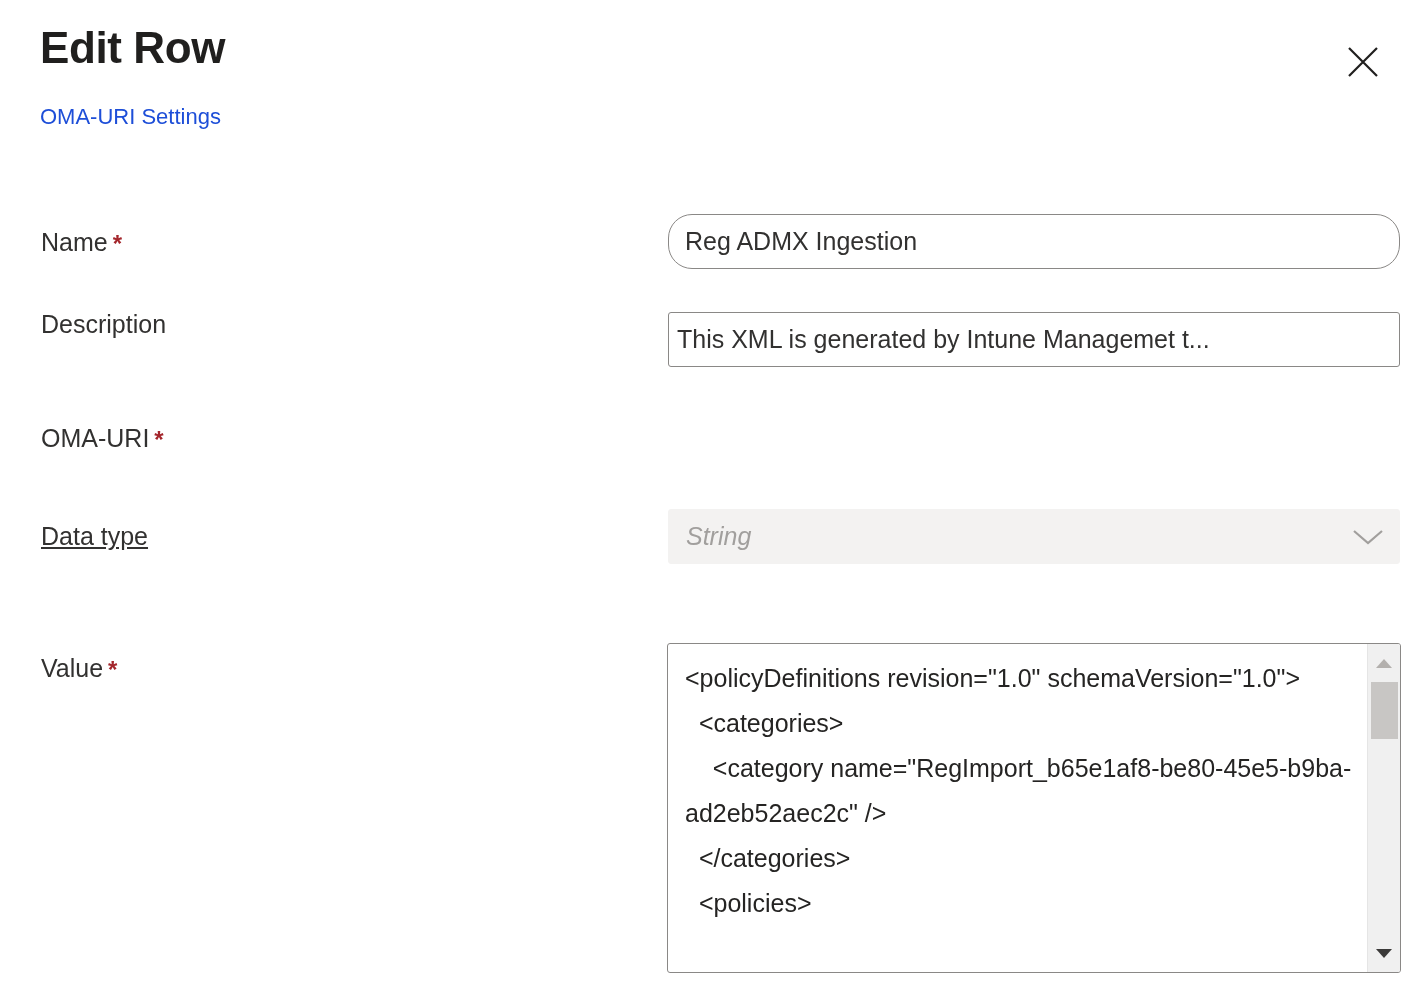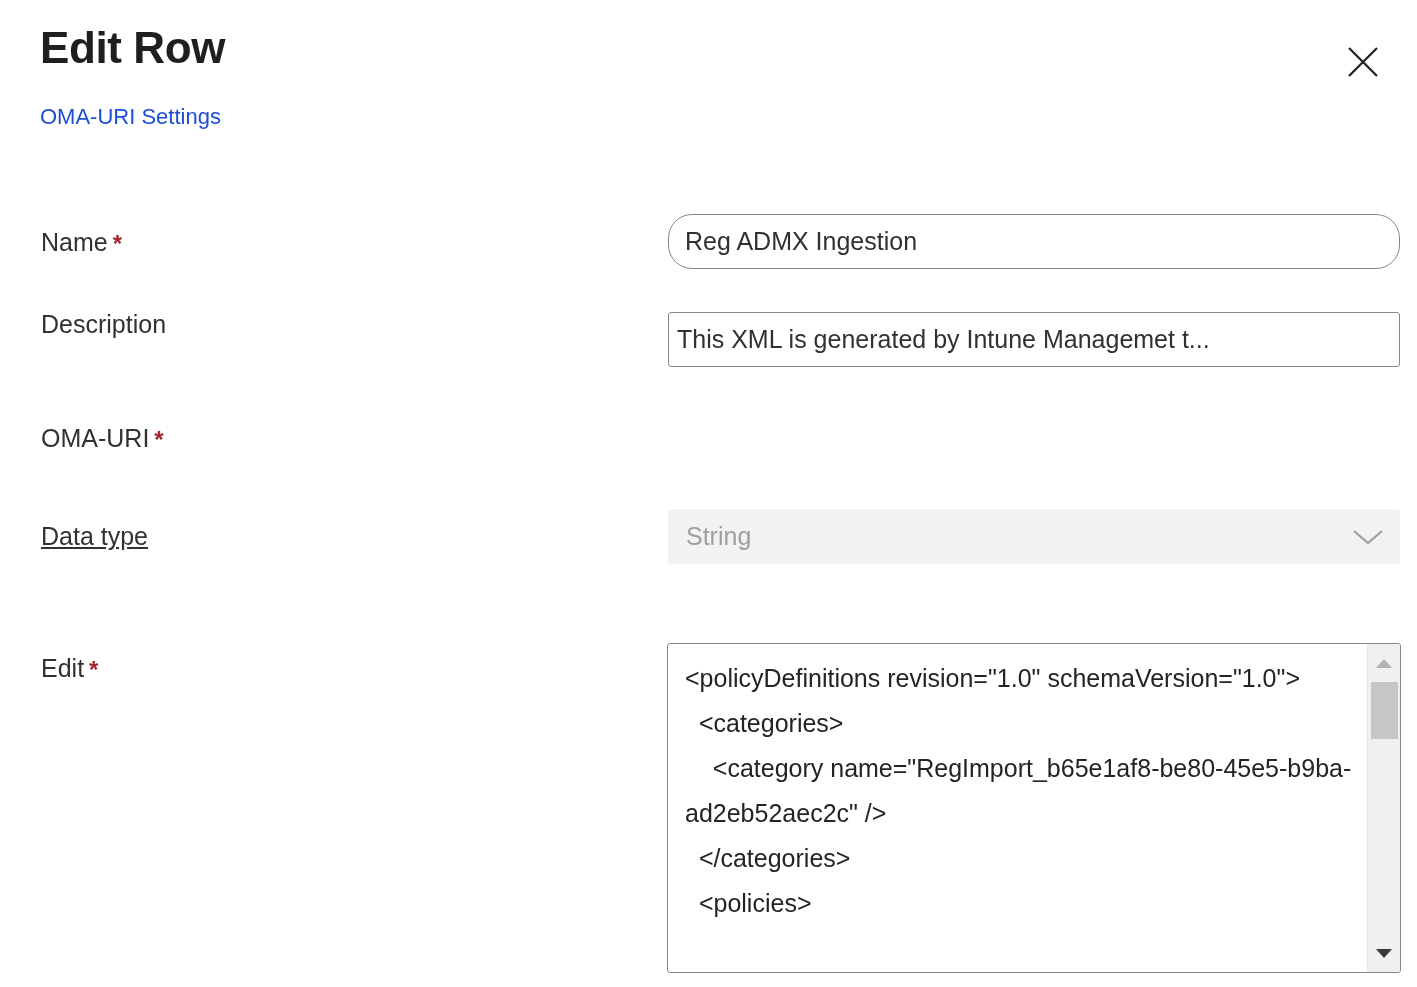--- a/index.html
+++ b/index.html
@@ -219,31 +219,31 @@
     <label class="field-label" style="top:52px;"><span>Description</span><span class="req-star"></span></label>
     <input class="text-input" style="top: 52px; padding-left: 8px;" type="text" value="This XML is generated by Intune Managemet t...">
   </div>
 
   <div class="form-row" style="top:200px;height:100px;">
     <label class="field-label" style="top:66px;"><span>OMA-URI</span><span class="req-star">*</span></label>
   </div>
 
   <div class="form-row" style="top:300px;height:100px;">
     <label class="field-label" style="top:64px;text-decoration:underline;"><span>Data type</span></label>
-    <div class="dropdown" style="top:49px;">
+    <div class="dropdown" style="top:49px;font-style:italic;">
       <div class="dropdown-value">String</div>
       <div class="dropdown-chevron">
         <svg width="34" height="20" viewBox="0 0 34 20" aria-hidden="true">
           <path d="M3 4 L17 16 L31 4" stroke="#a19f9d" stroke-width="2.2" fill="none"></path>
         </svg>
       </div>
     </div>
   </div>
 
-  <label class="field-label" style="top:496px;"><span>Edit</span><span class="req-star">*</span></label>
+  <label class="field-label" style="top:496px;"><span>Value</span><span class="req-star">*</span></label>
 </div>
 
 <div class="value-box">
   <div class="value-text">&lt;policyDefinitions revision="1.0" schemaVersion="1.0"&gt;
   &lt;categories&gt;
     &lt;category name="RegImport_b65e1af8-be80-45e5-b9ba-ad2eb52aec2c" /&gt;
   &lt;/categories&gt;
   &lt;policies&gt;</div>
   <div class="value-scrollbar">
     <div class="sb-arrow sb-arrow-up">

